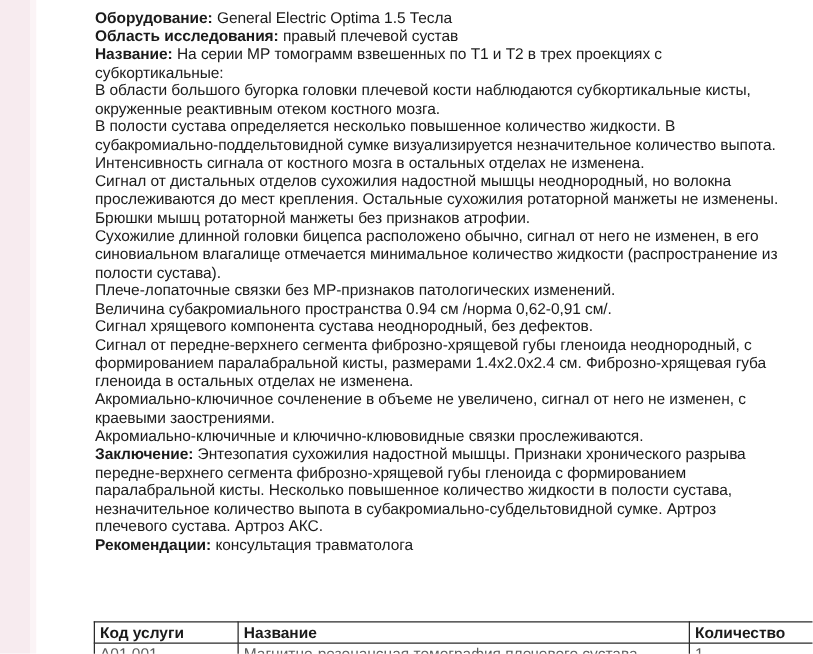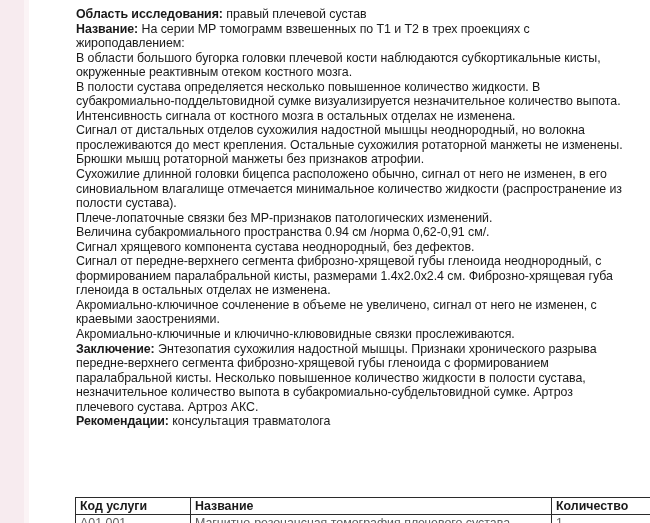--- a/index.html
+++ b/index.html
@@ -84,30 +84,34 @@
 </head>
 <body>
 
 <div id="page">
 
   <div class="margin-strip"></div>
   <div class="margin-strip-2"></div>
 
   <div class="doc-body">
 
+    <div class="line">
+      <span class="lbl">Оборудование:</span>
+      <span>General Electric Optima 1.5 Тесла</span>
+    </div>
 
     <div class="line">
       <span class="lbl">Область исследования:</span>
       <span>правый плечевой сустав</span>
     </div>
 
 
     <div class="line">
       <span class="lbl">Название:</span>
-      <span>На серии МР томограмм взвешенных по Т1 и Т2 в трех проекциях с жироподавлением:</span>
+      <span>На серии МР томограмм взвешенных по Т1 и Т2 в трех проекциях с субкортикальные:</span>
     </div>
 
     <div class="line">В области большого бугорка головки плечевой кости наблюдаются субкортикальные кисты, окруженные реактивным отеком костного мозга.</div>
     <div class="line">В полости сустава определяется несколько повышенное количество жидкости. В субакромиально-поддельтовидной сумке визуализируется незначительное количество выпота.</div>
     <div class="line">Интенсивность сигнала от костного мозга в остальных отделах не изменена.</div>
     <div class="line">Сигнал от дистальных отделов сухожилия надостной мышцы неоднородный, но волокна прослеживаются до мест крепления. Остальные сухожилия ротаторной манжеты не изменены. Брюшки мышц ротаторной манжеты без признаков атрофии.</div>
     <div class="line">Сухожилие длинной головки бицепса расположено обычно, сигнал от него не изменен, в его синовиальном влагалище отмечается минимальное количество жидкости (распространение из полости сустава).</div>
     <div class="line">Плече-лопаточные связки без МР-признаков патологических изменений.</div>
     <div class="line">Величина субакромиального пространства 0.94 см /норма 0,62-0,91 см/.</div>
     <div class="line">Сигнал хрящевого компонента сустава неоднородный, без дефектов.</div>

